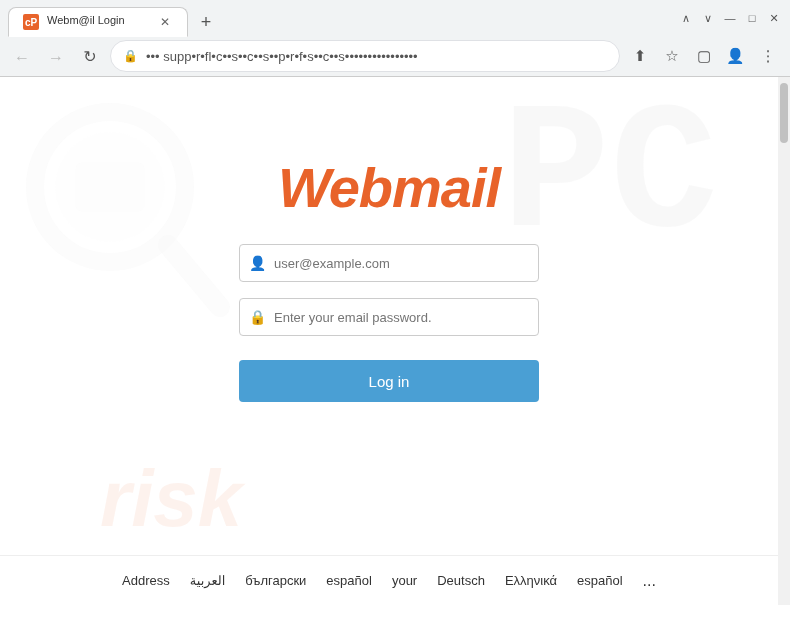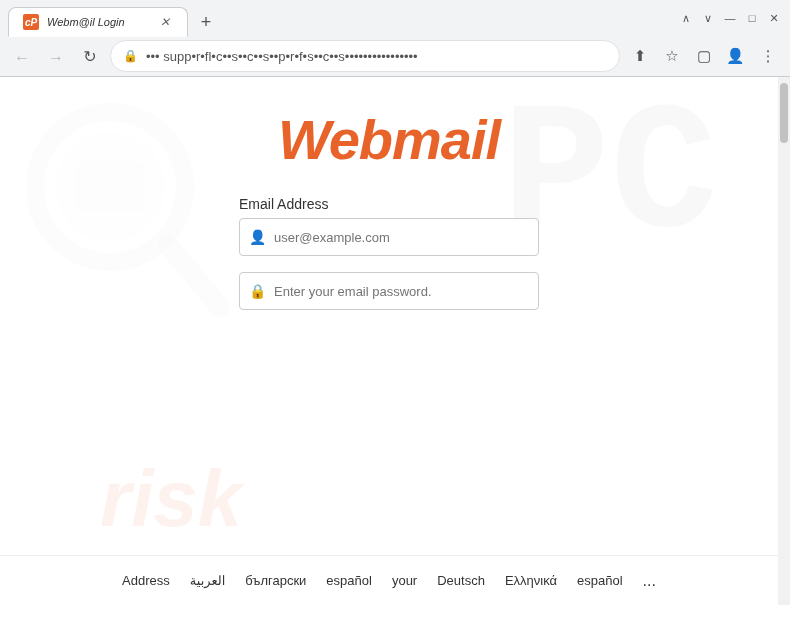--- a/index.html
+++ b/index.html
@@ -40,28 +40,26 @@
       padding: 0 8px;
       gap: 0;
     }
     .tab-active {
       background: #fff;
       border: 1px solid #ccc;
       border-bottom: 1px solid #fff;
       border-radius: 8px 8px 0 0;
       padding: 6px 14px;
       display: flex;
-      align-items: center;
       gap: 8px;
       font-size: 13px;
       color: #333;
       min-width: 180px;
       position: relative;
       top: 1px;
-      font-style: italic;
     }
     .tab-favicon {
       width: 16px;
       height: 16px;
       border-radius: 2px;
       background: #e8632a;
       display: flex;
       align-items: center;
       justify-content: center;
       font-size: 10px;
@@ -235,20 +233,21 @@
       width: 100%;
     }
     .webmail-logo {
       font-size: 56px;
       font-weight: bold;
       color: #e8632a;
       font-style: italic;
       font-family: Arial, sans-serif;
       margin-bottom: 24px;
       letter-spacing: -1px;
+      margin-top: 48px;
     }
     .form-group {
       width: 300px;
       margin-bottom: 16px;
     }
     .form-label {
       font-size: 14px;
       color: #333;
       margin-bottom: 6px;
       display: block;
@@ -379,34 +378,34 @@
 
         <div class="watermark-pc">PC</div>
 
         <div class="watermark-risk">risk</div>
       </div>
 
       <div class="login-container">
         <div class="webmail-logo">Webmail</div>
 
         <div class="form-group">
-          <label class="form-label">Email Address</label>
           <div class="input-wrapper">
             <span class="input-icon">👤</span>
             <input type="email" class="form-input" placeholder="user@example.com" style="">
           </div>
         </div>
 
         <div class="form-group">
           <div class="input-wrapper">
             <span class="input-icon">🔒</span>
             <input type="password" class="form-input" placeholder="Enter your email password." style="">
           </div>
         </div>
 
+        <button class="login-btn">Log in</button>
       </div>
 
       <div class="lang-bar">
         <span class="lang-item active">Address</span>
         <span class="lang-item">العربية</span>
         <span class="lang-item">български</span>
         <span class="lang-item">español</span>
         <span class="lang-item">your</span>
         <span class="lang-item">Deutsch</span>
         <span class="lang-item">Ελληνικά</span>

